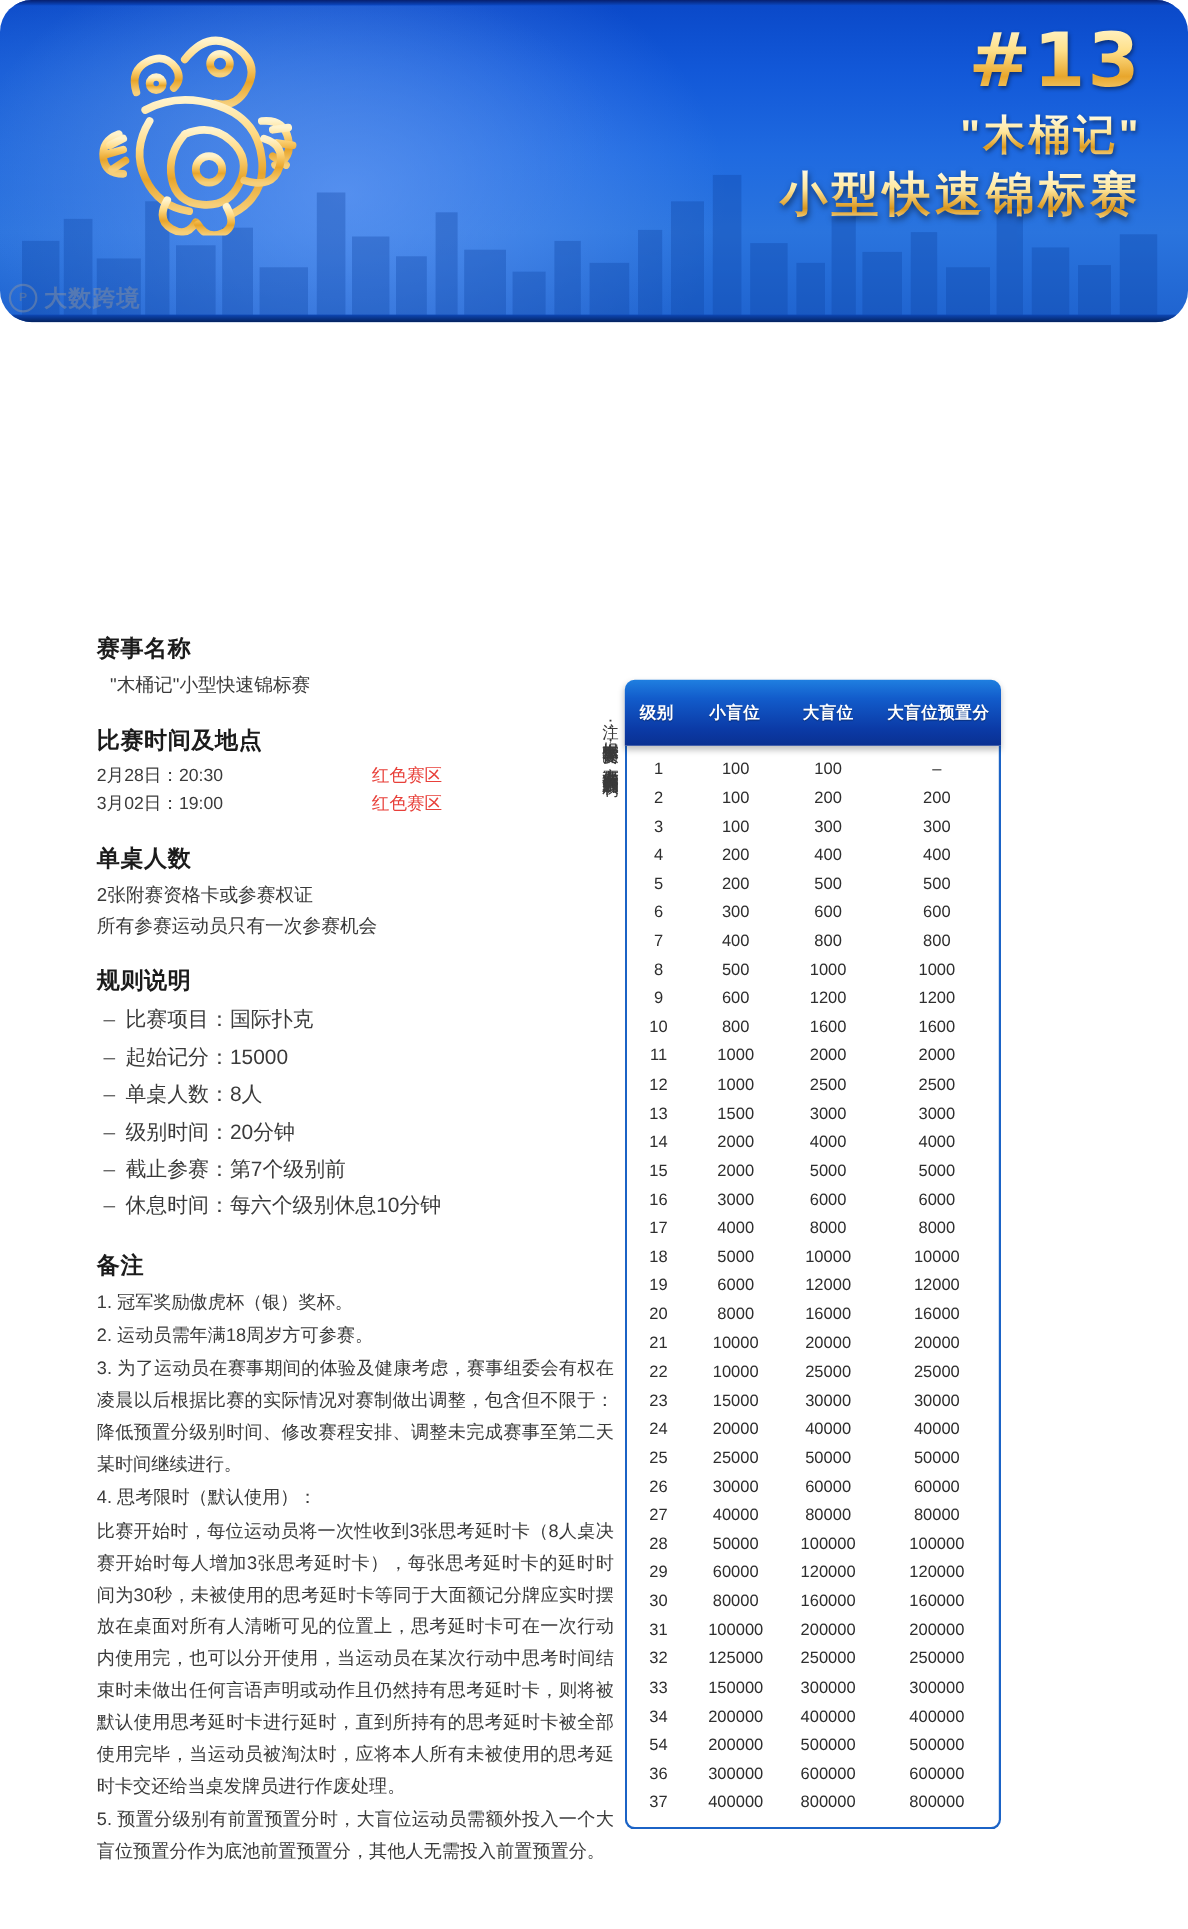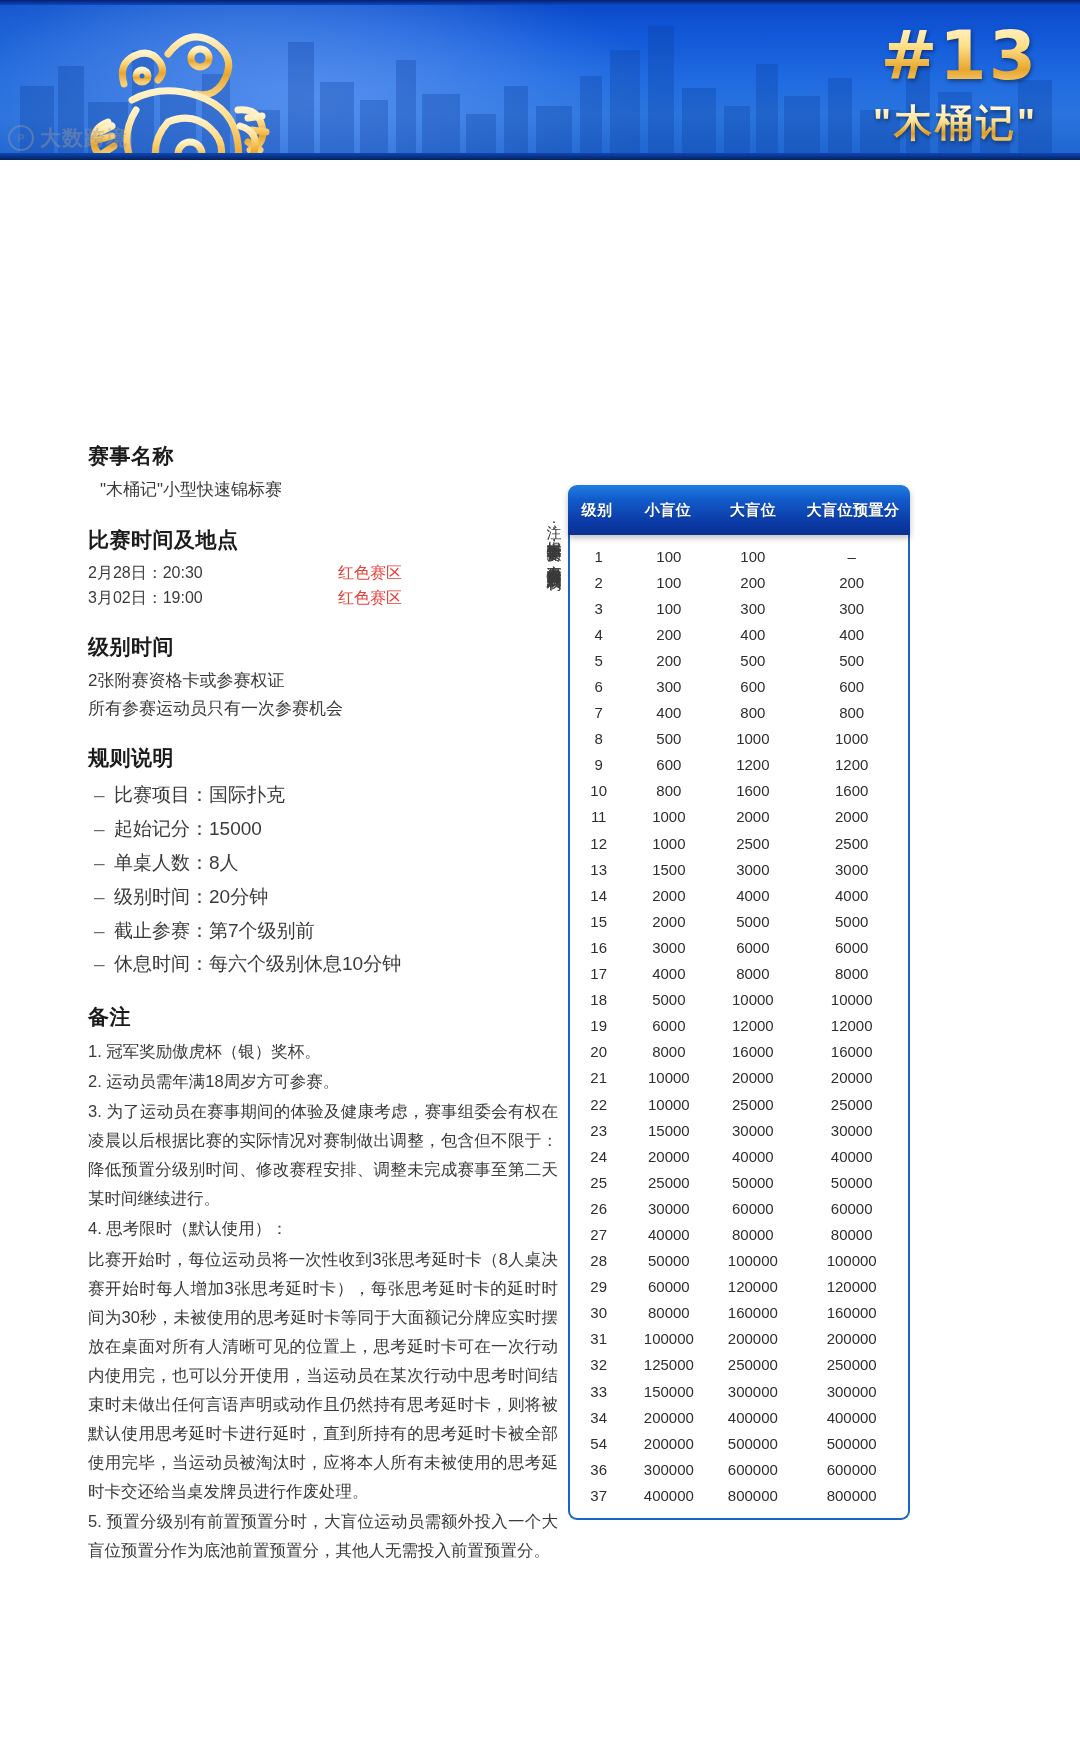--- a/index.html
+++ b/index.html
@@ -7,25 +7,26 @@
     width:1080px; height:1754px;
     font-family:"Liberation Sans","DejaVu Sans",sans-serif;
     background:#ffffff;
     overflow:hidden;
     position:relative;
   }
 
   
   .banner {
     position:relative;
-    width:1080px; height:160px;
+    width:1080px; height:293px;
     background:
       radial-gradient(ellipse 520px 220px at 18% 40%, #2d6fd8 0%, rgba(45,111,216,0) 70%),
       linear-gradient(180deg,#0a48c8 0%, #1258d8 22%, #1f6ae0 48%, #2a74de 72%, #1f63cf 100%);
     overflow:hidden;
+    border-radius:29px;
   }
   .banner-skyline {
     position:absolute; left:0; bottom:0; width:1080px; height:170px;
     opacity:.30;
   }
   .banner-glow {
     position:absolute; left:-6%; top:-30%;
     width:70%; height:180%;
     background:radial-gradient(ellipse at center, rgba(120,170,255,.55) 0%, rgba(120,170,255,0) 65%);
     pointer-events:none;
@@ -102,21 +103,21 @@
 
   .notes { margin-top:6px; }
   .note-item {
     font-size:16.5px; line-height:1.76; color:#3a3a3a;
     text-align:justify; margin-bottom:1px;
   }
 
   
   .table-wrap { position:absolute; left:568px; top:325px; width:342px; }
   .tbl-head {
-    height:50px; border-radius:9px 9px 0 0;
+    height:60px; border-radius:9px 9px 0 0;
     background:linear-gradient(180deg,#1f7fe0 0%,#125ccb 28%,#0b3aa6 75%,#0a3091 100%);
     display:flex; align-items:center;
     box-shadow:0 3px 6px rgba(0,0,0,.25);
     position:relative; z-index:3;
     border-top-left-radius:9px; border-top-right-radius:9px;
   }
   .tbl-head span {
     color:#ffffff; font-size:15px; font-weight:bold; text-align:center;
     letter-spacing:.5px; text-shadow:0 1px 1px rgba(0,0,0,.35);
   }
@@ -253,21 +254,21 @@
       <span class="t">2月28日：20:30</span>
       <span class="v">红色赛区</span>
     </div>
     <div class="timerow">
       <span class="t">3月02日：19:00</span>
       <span class="v">红色赛区</span>
     </div>
 
     <div class="sec-gap"></div>
 
-    <h2 class="sec">级别时间</h2>
+    <h2 class="sec">单桌人数</h2>
     <div class="plain">2张附赛资格卡或参赛权证</div>
     <div class="plain">所有参赛运动员只有一次参赛机会</div>
 
     <div class="sec-gap"></div>
 
     <h2 class="sec">规则说明</h2>
     <ul class="rules">
       <li>比赛项目：国际扑克</li>
       <li>起始记分：15000</li>
       <li>单桌人数：8人</li>

